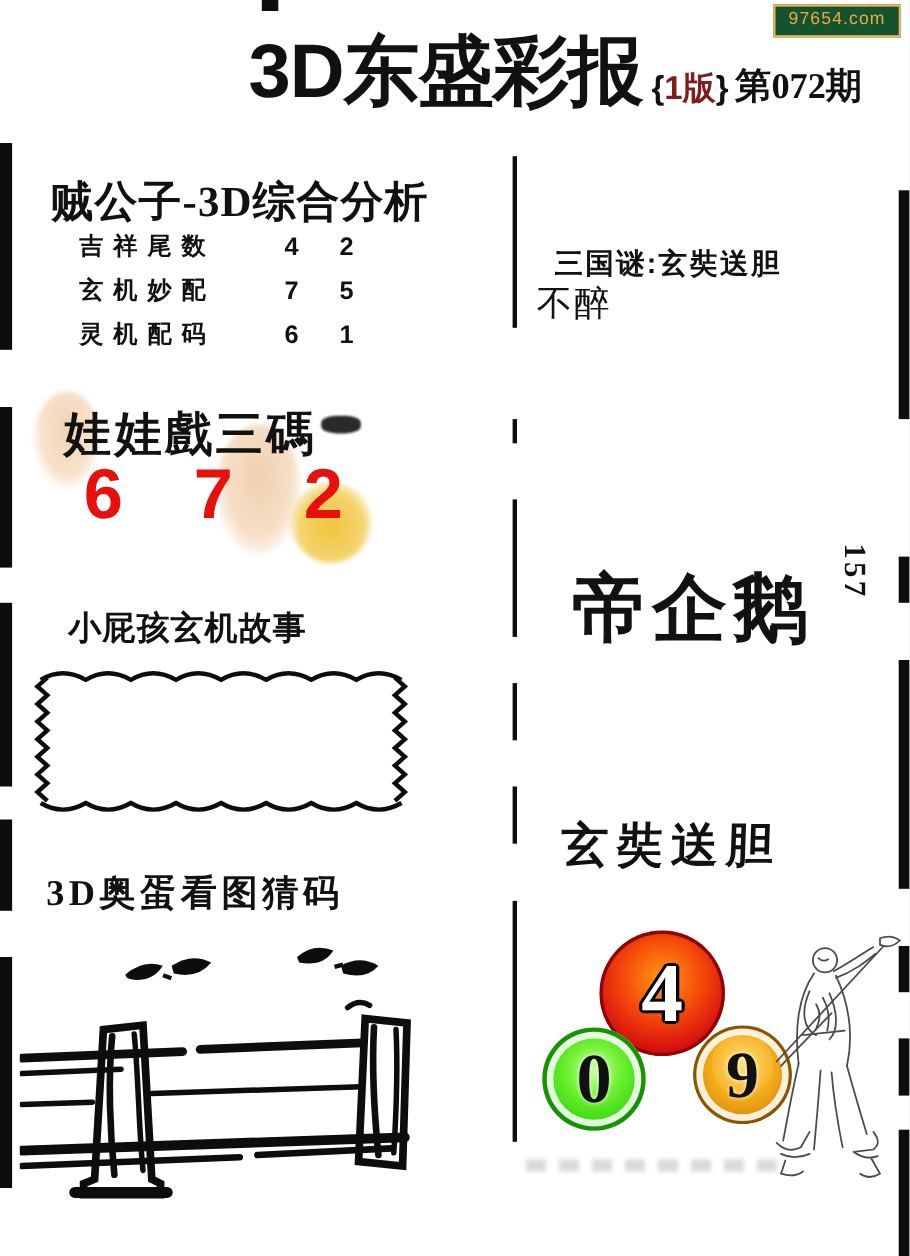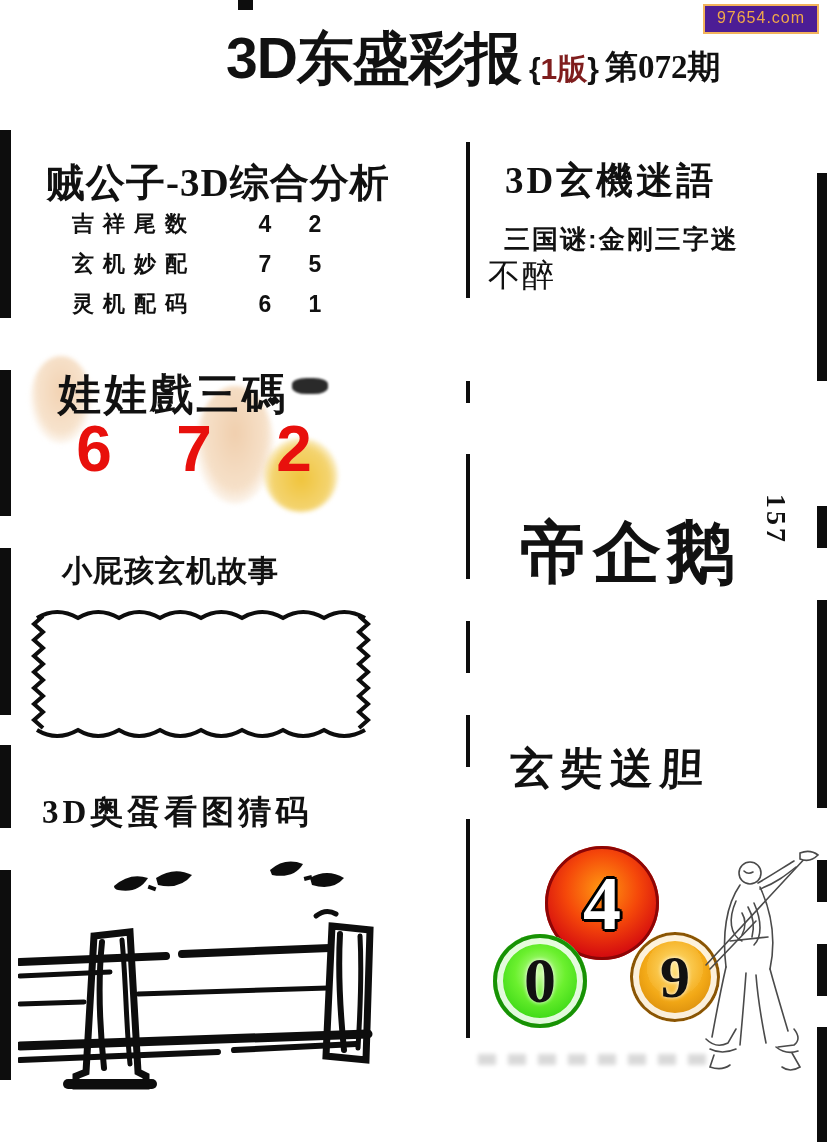--- a/index.html
+++ b/index.html
@@ -4,25 +4,25 @@
 <style>
   html,body{margin:0;padding:0;background:#e8e8e8;}
   #page{position:relative;width:827px;height:1142px;background:#ffffff;overflow:hidden;
         font-family:"Liberation Sans",sans-serif;color:#111;}
   .abs{position:absolute;}
   
   .vbar{position:absolute;background:#0d0d0d;}
   
   .watermark{position:absolute;left:703px;top:4px;width:112px;height:26px;
     border:2px solid #f2b35c;color:#f0a848;font-size:16px;line-height:24px;
-    text-align:center;letter-spacing:1px;background:#4c1d95;}
+    text-align:center;letter-spacing:1px;background:#14532d;}
   .topmark{position:absolute;left:238px;top:0;width:15px;height:10px;background:#0d0d0d;}
   
   .masthead{position:absolute;left:226px;top:30px;display:flex;align-items:flex-end;white-space:nowrap;}
-  .mast-title{font-family:"Liberation Sans",sans-serif;font-weight:900;font-size:57px;
+  .mast-title{font-family:"Liberation Sans",sans-serif;font-weight:900;font-size:69px;
     letter-spacing:-1px;line-height:1;}
   .mast-ed{font-size:30px;font-weight:900;line-height:1.25;margin-left:8px;}
   .mast-ed .red{color:#7f1d1d;}
   .mast-issue{font-size:33px;font-weight:900;line-height:1.15;margin-left:6px;
     font-family:"Liberation Serif",serif;}
   
   .sec-analysis-title{position:absolute;left:46px;top:156px;font-size:39px;font-weight:900;
     font-family:"Liberation Serif",serif;letter-spacing:1px;}
   .analysis-rows{position:absolute;left:72px;top:204px;}
   .a-row{display:flex;align-items:center;height:40px;}
@@ -187,22 +187,21 @@
         <path d="M2,154 L66,152" stroke-width="5"></path>
         <path d="M2,196 L350,184" stroke-width="9"></path>
         <path d="M2,210 L200,202 M216,200 L338,194" stroke-width="6"></path>
 
         <path d="M50,234 L134,234" stroke-width="10"></path>
         <path d="M298,66 q 10,-8 20,-2" stroke-width="5"></path>
       </g>
     </svg>
   </div>
 
-  <div class="miyu-title">3D玄機迷語</div>
-  <div class="miyu-line1">三国谜:金刚三字迷</div>
+  <div class="miyu-line1">三国谜:玄奘送胆</div>
   <div class="miyu-line2">不醉</div>
 
   <div class="jg-answer">帝企鹅</div>
   <div class="jg-code">
     <span>157</span>
   </div>
 
   <div class="xz-title">玄奘送胆</div>
 
   <div class="ball ball-red">

